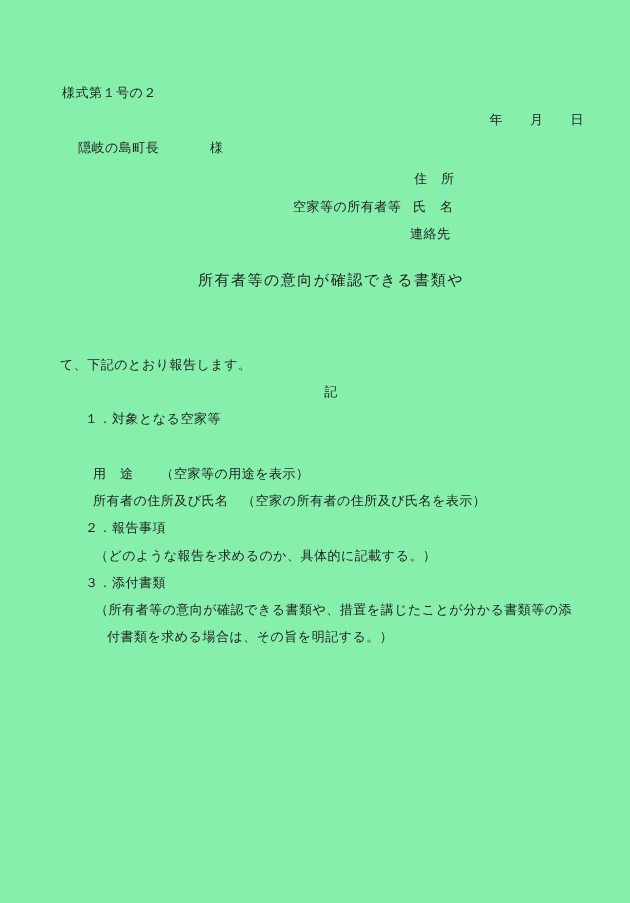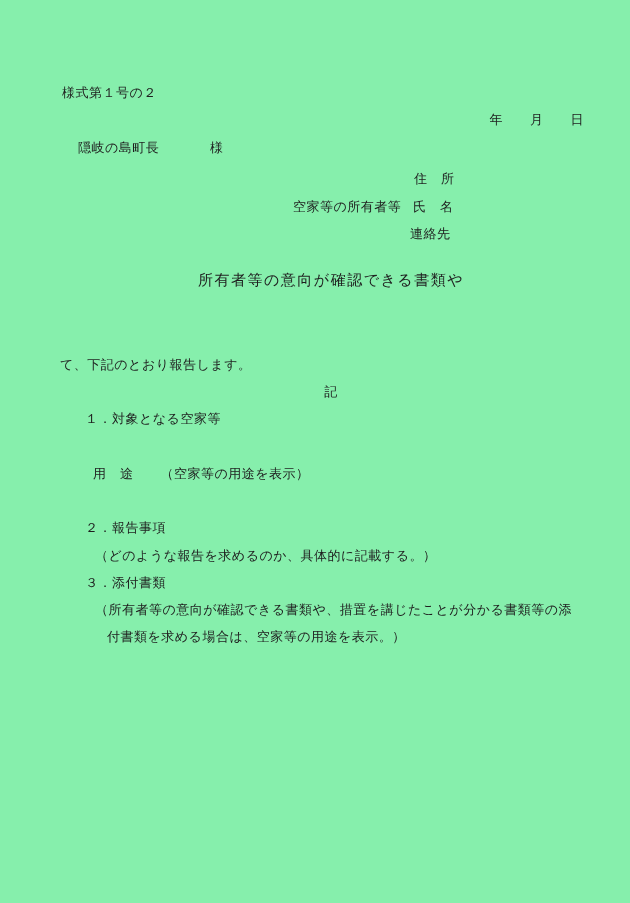--- a/index.html
+++ b/index.html
@@ -61,21 +61,22 @@
   <div class="ln" style="left:410px; top:225px;">連絡先</div>
 
   <div class="center-band doc-title" style="top:271px;">所有者等の意向が確認できる書類や</div>
 
   <div class="ln" style="left:60px; top:356px;">て、下記のとおり報告します。</div>
 
   <div class="center-band record-marker" style="top:383px;">記</div>
 
   <div class="ln" style="left:85px; top:410px;">１．対象となる空家等</div>
   <div class="ln" style="left:93px; top:465px;">用　途　　（空家等の用途を表示）</div>
+  <div class="ln" style="left:93px; top:492px;">所有者の住所及び氏名　（空家の所有者の住所及び氏名を表示）</div>
 
   <div class="ln" style="left:85px; top:519px;">２．報告事項</div>
   <div class="ln" style="left:95px; top:547px;">（どのような報告を求めるのか、具体的に記載する。）</div>
 
   <div class="ln" style="left:85px; top:574px;">３．添付書類</div>
   <div class="ln" style="left:95px; top:601px;">（所有者等の意向が確認できる書類や、措置を講じたことが分かる書類等の添</div>
-  <div class="ln" style="left:107px; top:628px;">付書類を求める場合は、空家等の用途を表示。）</div>
+  <div class="ln" style="left:107px; top:628px;">付書類を求める場合は、その旨を明記する。）</div>
 
 </div>
 
 </body></html>

